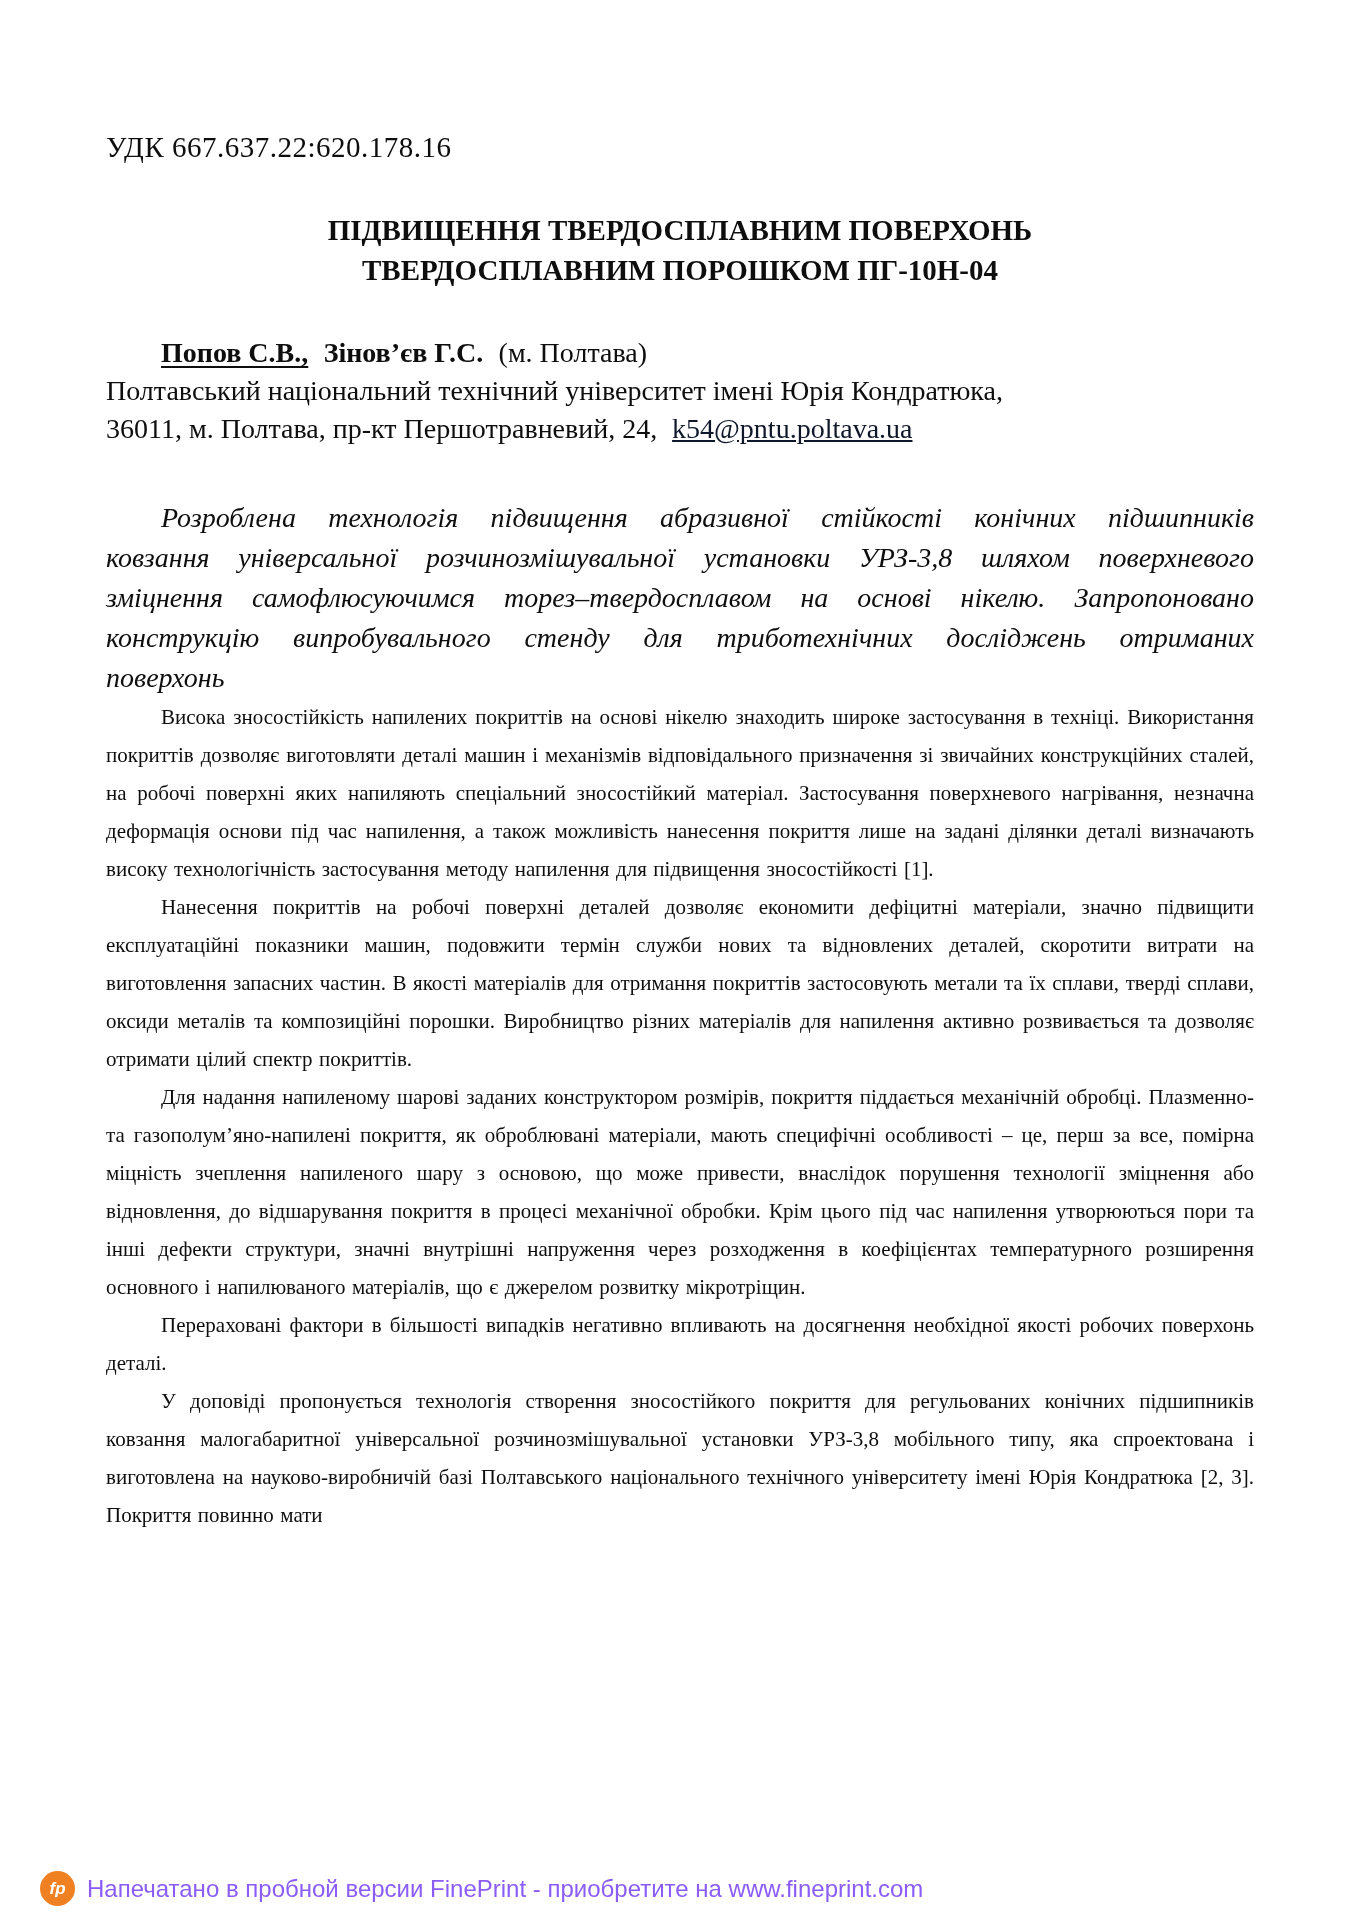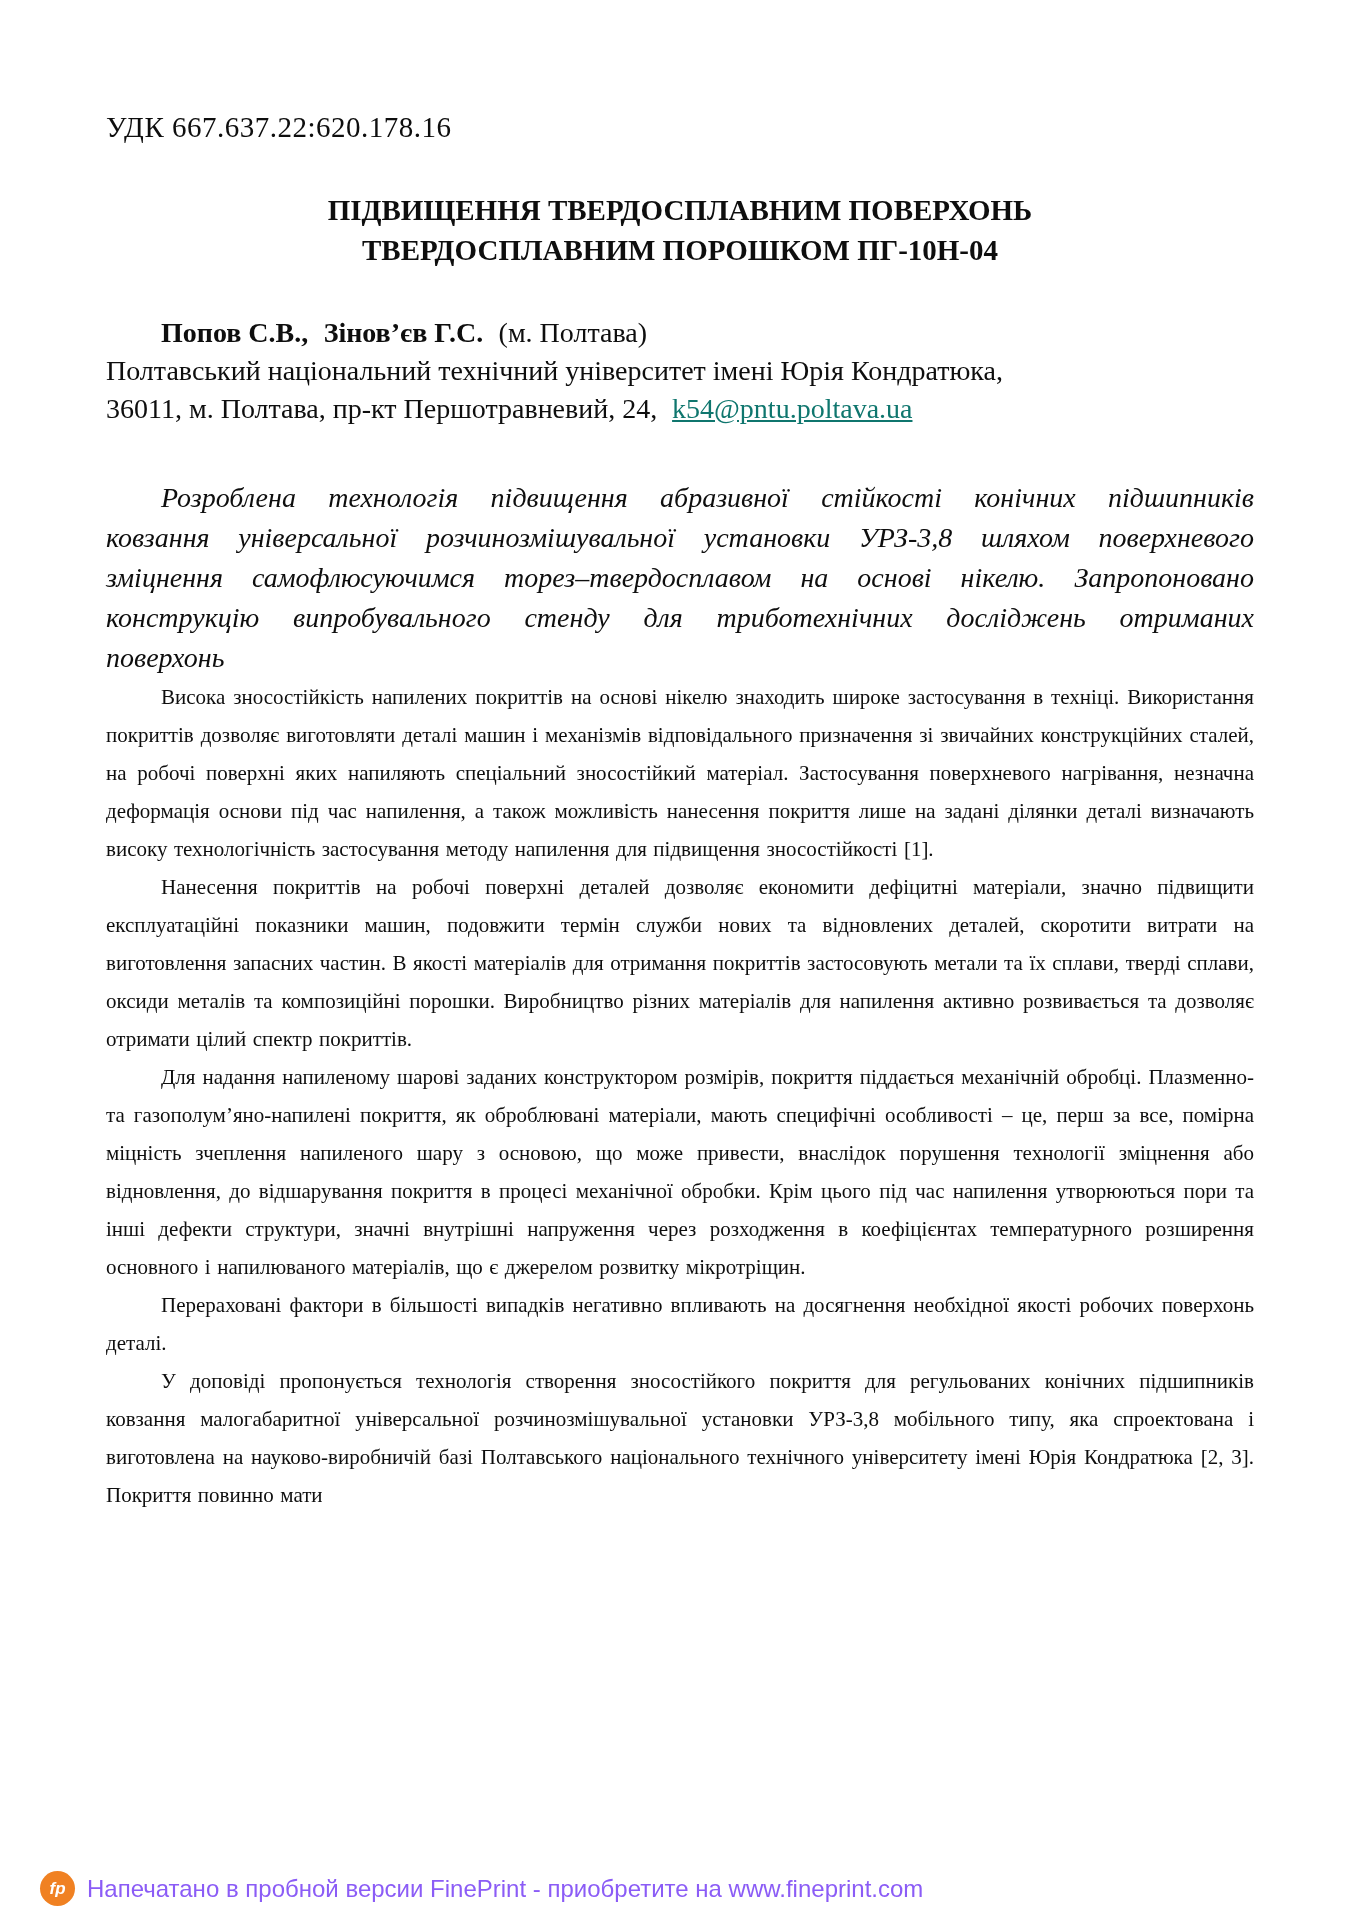--- a/index.html
+++ b/index.html
@@ -10,21 +10,21 @@
     margin: 0 auto;
     background: #ffffff;
     color: #0e0e0e;
     font-family: "Liberation Serif", "DejaVu Serif", serif;
     overflow: hidden;
   }
   .content {
     position: absolute;
     left: 106px;
     right: 104px;
-    top: 110px;
+    top: 130px;
   }
   .udk-line {
     font-size: 29px;
     line-height: 34px;
     margin: 0 0 46px 0;
     letter-spacing: 0.5px;
   }
   .article-title {
     text-align: center;
     font-weight: bold;
@@ -33,20 +33,21 @@
     margin: 0;
   }
   .authors-line {
     margin: 44px 0 0 0;
     font-size: 28px;
     line-height: 38px;
     text-indent: 55px;
   }
   .author-primary {
     font-weight: bold;
+    text-decoration: underline;
     text-decoration-thickness: 2px;
     text-underline-offset: 4px;
   }
   .author-secondary { font-weight: bold; margin-left: 0.3em; margin-top: 48px; }
   .authors-location { margin-left: 0.3em; }
   .plain-line {
     font-size: 28px;
     line-height: 38px;
     margin: 0;
   }
@@ -117,21 +118,21 @@
     <p class="authors-line">
       <span class="author-primary">Попов С.В.,</span>
       <span class="author-secondary">Зінов’єв Г.С.</span>
       <span class="authors-location">(м. Полтава)</span>
     </p>
 
     <p class="plain-line">Полтавський національний технічний університет імені Юрія Кондратюка,</p>
 
     <p class="plain-line">
       <span>36011, м. Полтава, пр-кт Першотравневий, 24,</span>
-      <a class="email-link" style="color: #0f766e;">k54@pntu.poltava.ua</a>
+      <a class="email-link" style="color: #0f172a;">k54@pntu.poltava.ua</a>
     </p>
 
     <p class="abstract">Розроблена технологія підвищення абразивної стійкості конічних підшипників ковзання універсальної розчинозмішувальної установки УРЗ-3,8 шляхом поверхневого зміцнення самофлюсуючимся торез–твердосплавом на основі нікелю. Запропоновано конструкцію випробувального стенду для триботехнічних досліджень отриманих поверхонь</p>
 
     <p class="body-par">Висока зносостійкість напилених покриттів на основі нікелю знаходить широке застосування в техніці. Використання покриттів дозволяє виготовляти деталі машин і механізмів відповідального призначення зі звичайних конструкційних сталей, на робочі поверхні яких напиляють спеціальний зносостійкий матеріал. Застосування поверхневого нагрівання, незначна деформація основи під час напилення, а також можливість нанесення покриття лише на задані ділянки деталі визначають високу технологічність застосування методу напилення для підвищення зносостійкості [1].</p>
     <p class="body-par">Нанесення покриттів на робочі поверхні деталей дозволяє економити дефіцитні матеріали, значно підвищити експлуатаційні показники машин, подовжити термін служби нових та відновлених деталей, скоротити витрати на виготовлення запасних частин. В якості матеріалів для отримання покриттів застосовують метали та їх сплави, тверді сплави, оксиди металів та композиційні порошки. Виробництво різних матеріалів для напилення активно розвивається та дозволяє отримати цілий спектр покриттів.</p>
     <p class="body-par">Для надання напиленому шарові заданих конструктором розмірів, покриття піддається механічній обробці. Плазменно- та газополум’яно-напилені покриття, як оброблювані матеріали, мають специфічні особливості – це, перш за все, помірна міцність зчеплення напиленого шару з основою, що може привести, внаслідок порушення технології зміцнення або відновлення, до відшарування покриття в процесі механічної обробки. Крім цього під час напилення утворюються пори та інші дефекти структури, значні внутрішні напруження через розходження в коефіцієнтах температурного розширення основного і напилюваного матеріалів, що є джерелом розвитку мікротріщин.</p>
     <p class="body-par">Перераховані фактори в більшості випадків негативно впливають на досягнення необхідної якості робочих поверхонь деталі.</p>
     <p class="body-par">У доповіді пропонується технологія створення зносостійкого покриття для регульованих конічних підшипників ковзання малогабаритної універсальної розчинозмішувальної установки УРЗ-3,8 мобільного типу, яка спроектована і виготовлена на науково-виробничій базі Полтавського національного технічного університету імені Юрія Кондратюка [2, 3]. Покриття повинно мати</p>
 

